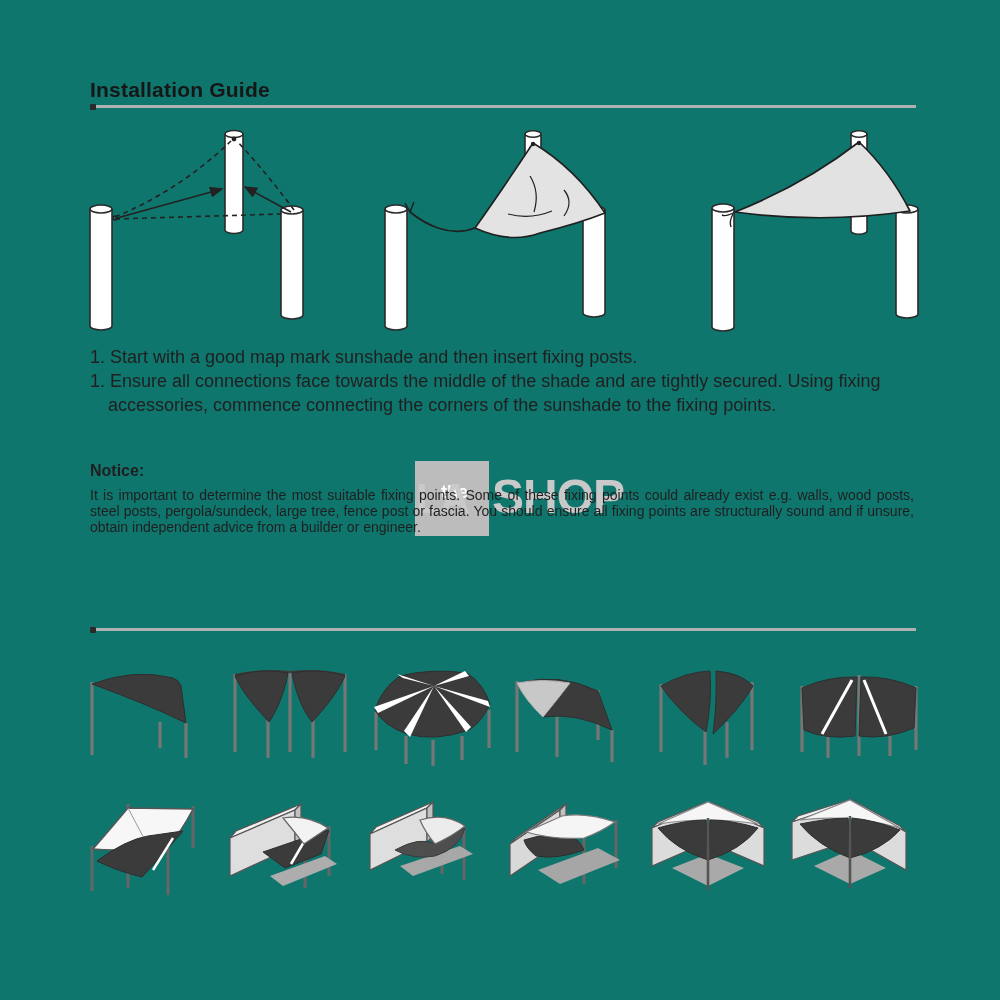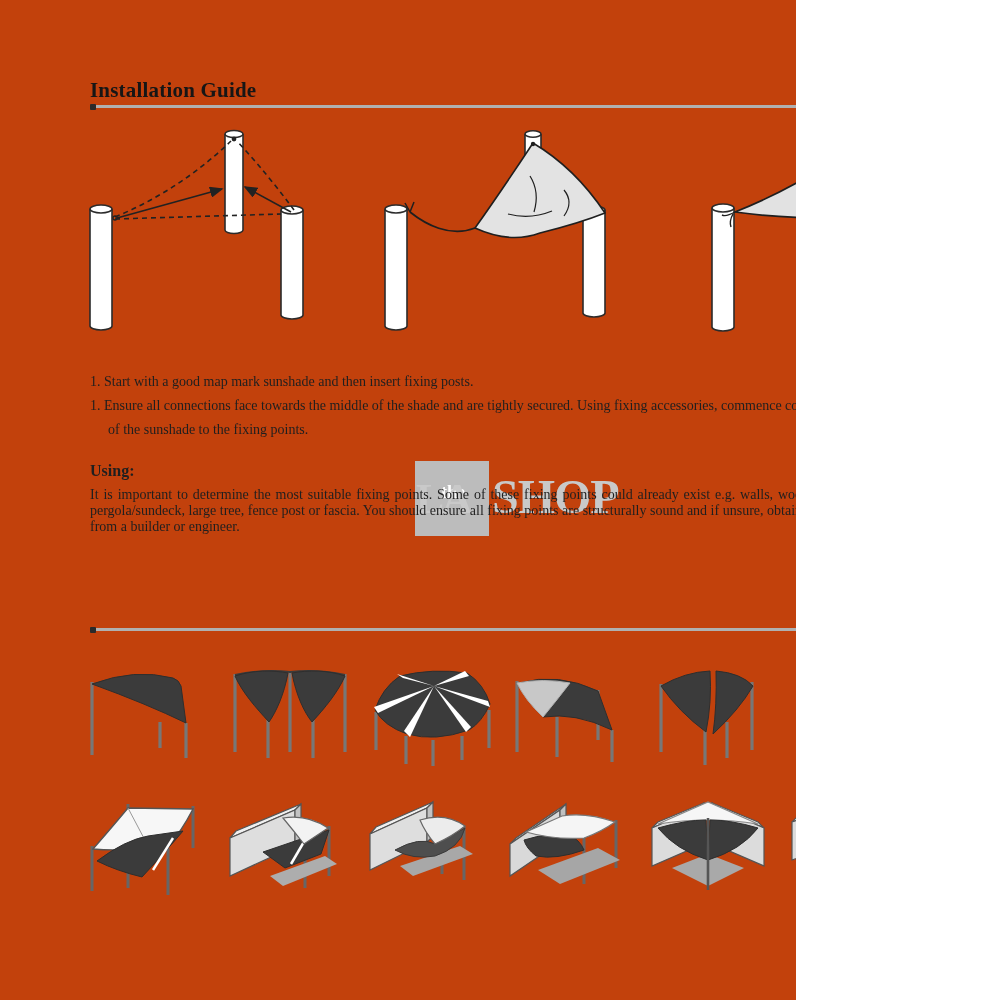--- a/index.html
+++ b/index.html
@@ -1,22 +1,22 @@
 <!DOCTYPE html>
 <html><head>
 <meta charset="utf-8">
 <style>
   html,body{margin:0;padding:0;background:#fff;}
-  .page{position:relative;width:796px;height:1000px;background:#c2410c;overflow:hidden;
-        font-family:Liberation Serif, serif;color:#1f1f1f;}
+  .page{position:relative;width:1000px;height:1000px;background:#0f766e;overflow:hidden;
+        font-family:Liberation Sans, sans-serif;color:#1f1f1f;}
   .section-title{position:absolute;left:90px;font-size:21px;font-weight:bold;letter-spacing:.2px;color:#161616;}
   .rule{position:absolute;left:90px;width:826px;height:3px;background:#b0b0b0;}
   .rule::before{content:"";position:absolute;left:0;top:-1px;width:6px;height:6px;background:#2a2a2a;border-radius:1px;}
   .diagram-row{position:absolute;left:85px;top:118px;width:840px;display:flex;justify-content:space-between;}
-  .steps{position:absolute;left:90px;top:370px;width:828px;font-size:14px;line-height:24px;}
+  .steps{position:absolute;left:90px;top:345px;width:828px;font-size:18px;line-height:24px;}
   .step{padding-left:18px;text-indent:-18px;}
   .notice-title{position:absolute;left:90px;top:462px;font-size:16px;font-weight:bold;z-index:2;}
   .notice-text{position:absolute;left:90px;top:487px;width:824px;font-size:14px;line-height:16px;
                text-align:justify;z-index:2;}
   .watermark{position:absolute;left:415px;top:461px;z-index:1;}
   .wm-box{position:absolute;left:0;top:0;width:74px;height:75px;background:#bcbcbc;}
   .wm-the{position:absolute;left:26px;top:21px;font-size:18px;font-weight:bold;color:#ffffff;}
   .wm-la{position:absolute;left:1px;top:14px;font-size:42px;font-weight:bold;color:#c9c9c9;letter-spacing:-2px;}
   .wm-shop{position:absolute;left:77px;top:8px;font-size:48px;font-weight:bold;color:#c9c9c9;letter-spacing:-1px;}
   .icon-row{position:absolute;display:flex;justify-content:space-between;}
@@ -104,21 +104,21 @@
     <div class="step">1. Ensure all connections face towards the middle of the shade and are tightly secured. Using fixing accessories, commence connecting the corners of the sunshade to the fixing points.</div>
   </div>
 
   <div class="watermark">
     <div class="wm-box"></div>
     <div class="wm-the">the</div>
     <div class="wm-la">LA</div>
     <div class="wm-shop">SHOP</div>
   </div>
 
-  <div class="notice-title">Using:</div>
+  <div class="notice-title">Notice:</div>
   <div class="notice-text">It is important to determine the most suitable fixing points. Some of these fixing points could already exist e.g. walls, wood posts, steel posts, pergola/sundeck, large tree, fence post or fascia. You should ensure all fixing points are structurally sound and if unsure, obtain independent advice from a builder or engineer.</div>
 
   <div class="rule" style="top:628px"></div>
 
   <div class="icon-row" id="row1">
 
     <svg width="125" height="112" viewBox="0 0 125 112">
       <g stroke="#777" stroke-width="3.2">
           <path d="M7,22 V95"></path>
           <path d="M75,62 V88"></path>

